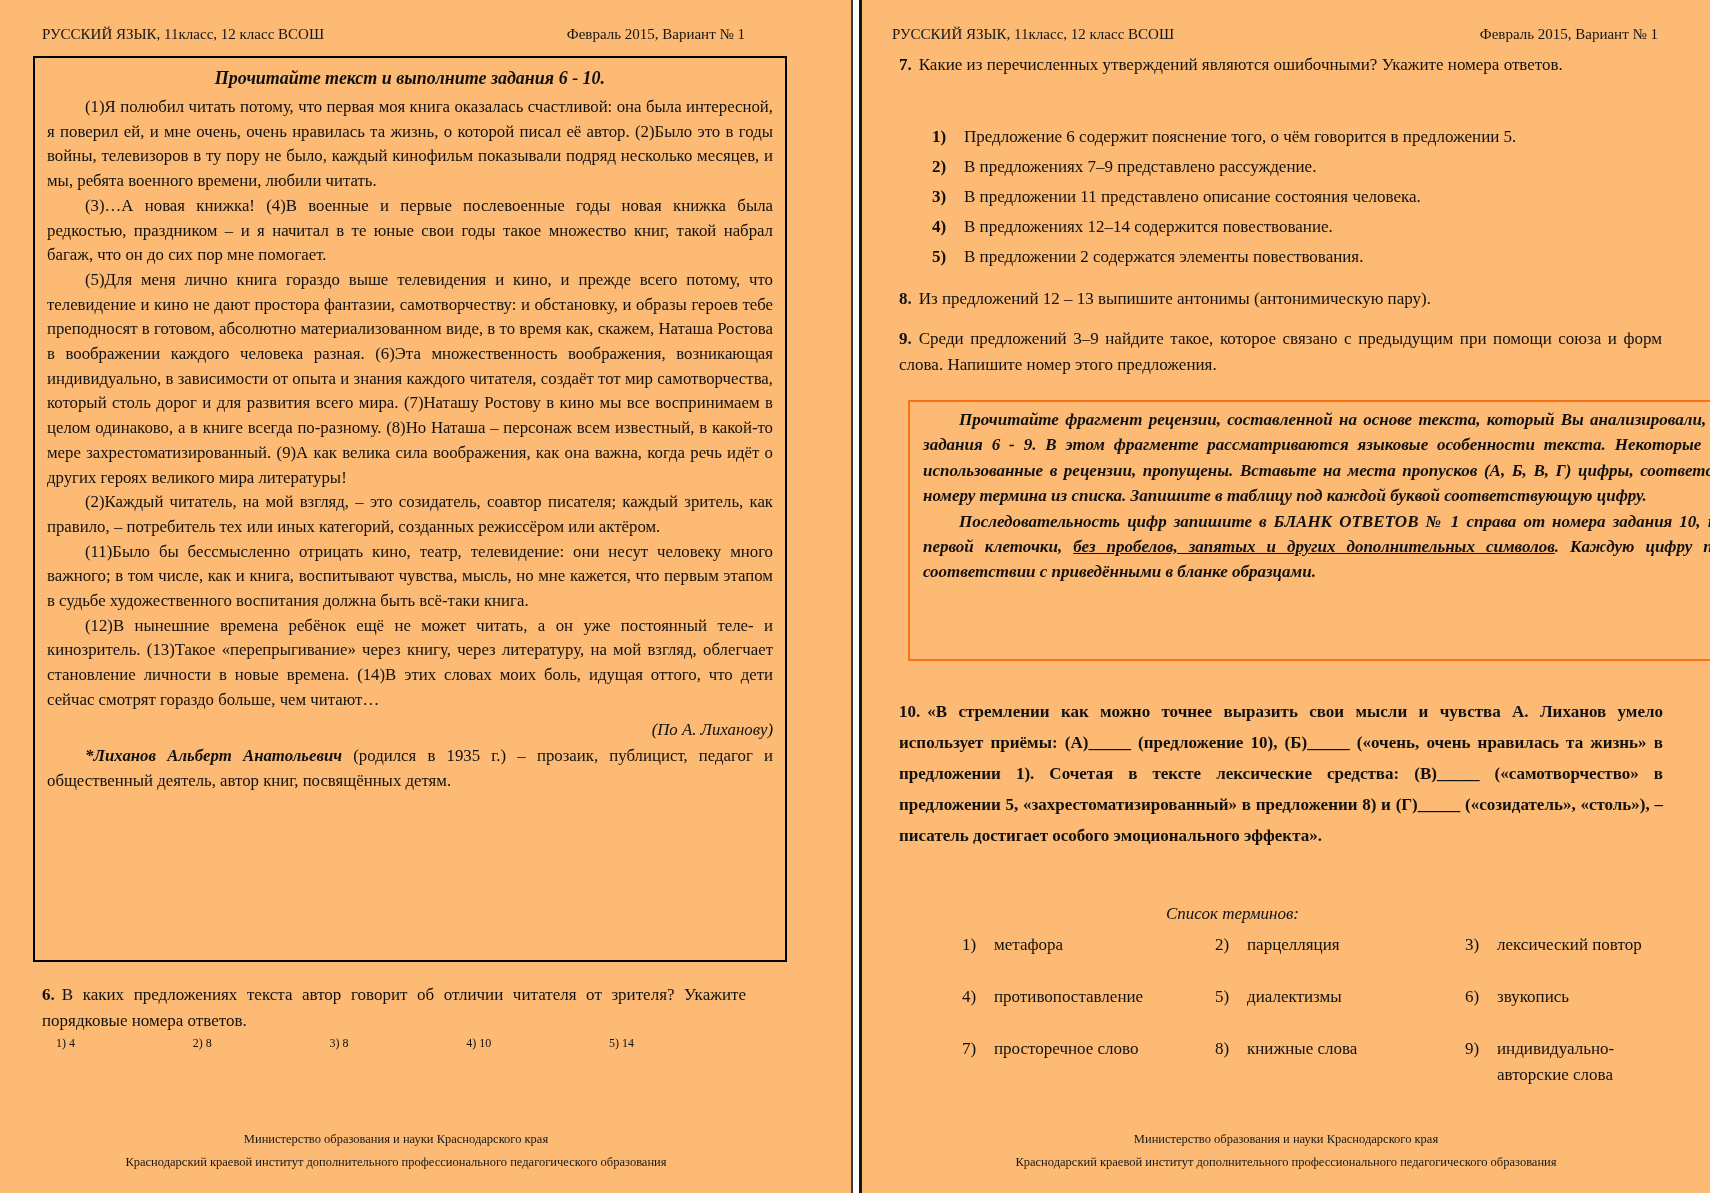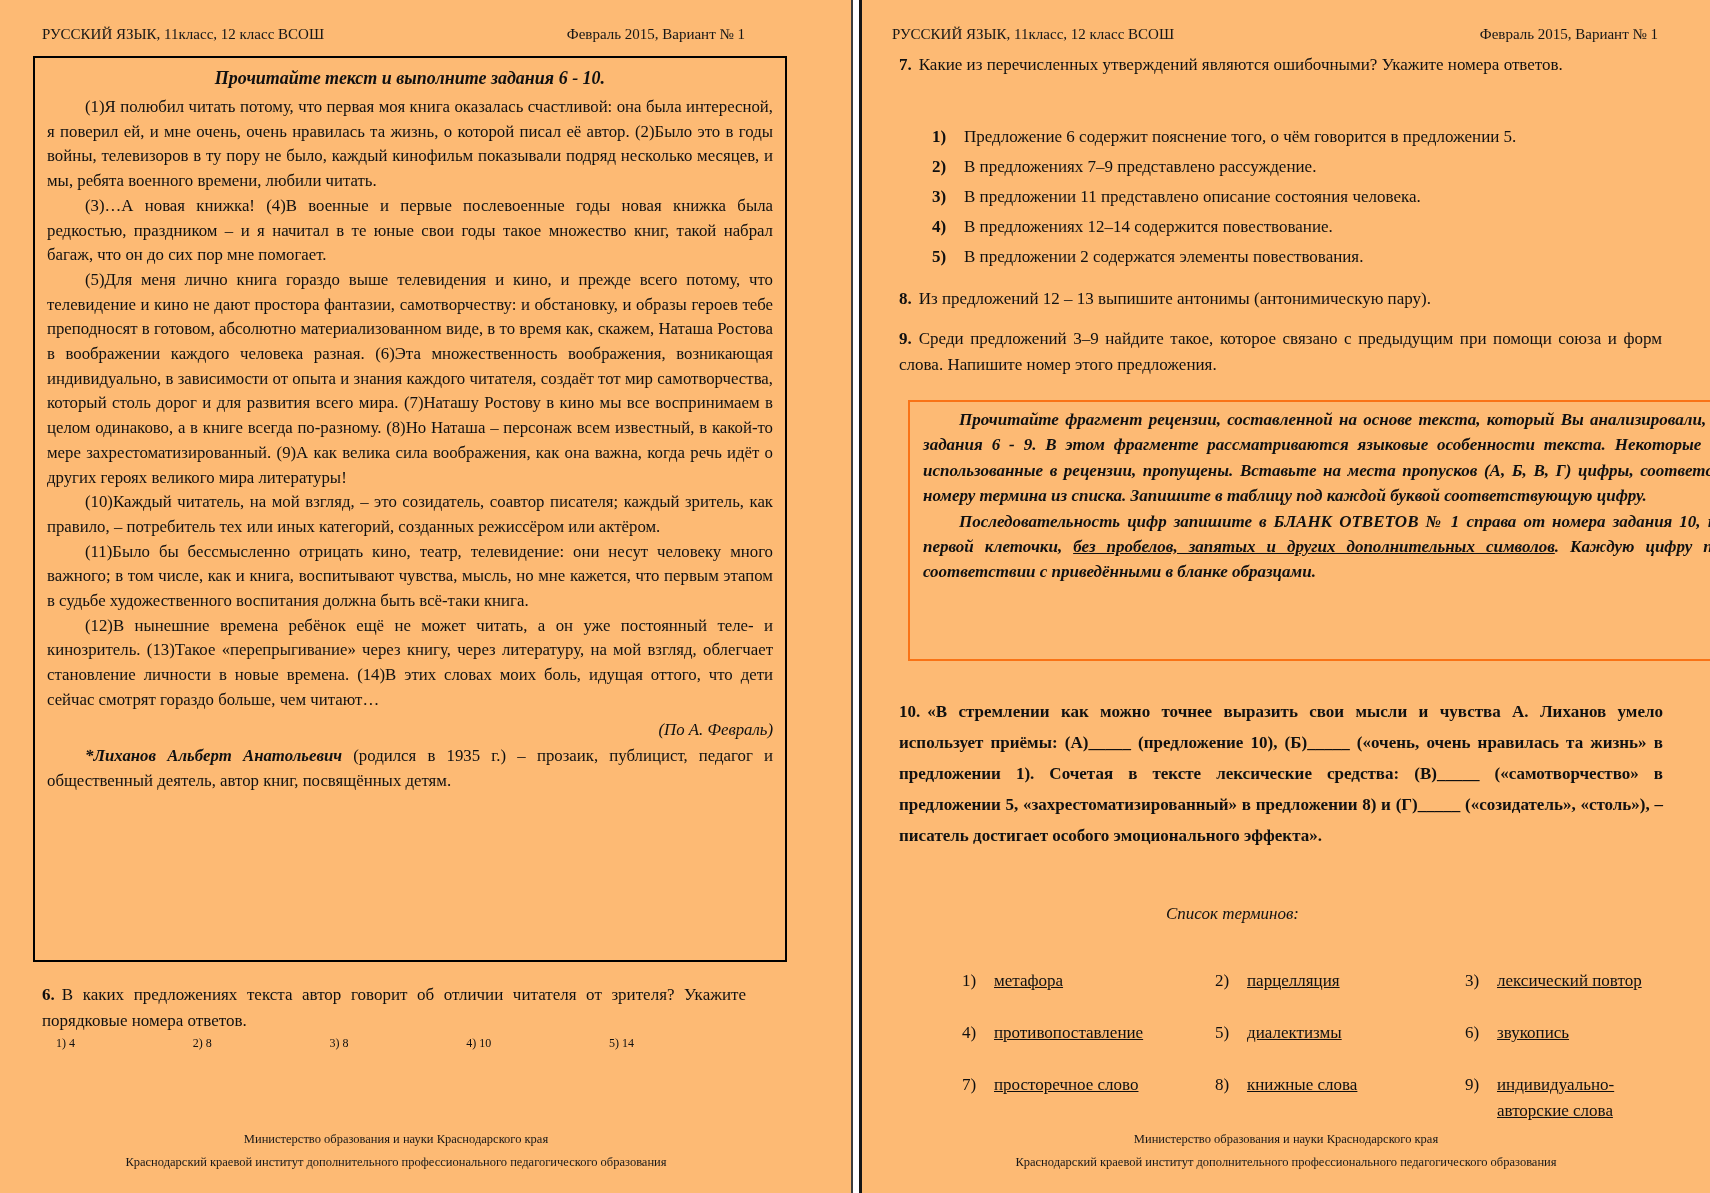--- a/index.html
+++ b/index.html
@@ -77,44 +77,44 @@
     font-size: 17px; line-height: 25.4px;
   }
   .ul { text-decoration: underline; }
 
   #q10 { left: 37px; top: 696px; width: 764px; font-weight: bold; line-height: 31px; }
   #q10 .qnum { }
 
   #terms-label { left: 37px; top: 901px; width: 400px; text-align: right; font-style: italic; }
 
   .terms {
-    position: absolute; left: 100px; top: 968px; width: 706px;
+    position: absolute; left: 100px; top: 932px; width: 706px;
     display: grid; grid-template-columns: 253px 250px 203px; row-gap: 26px;
-    font-size: 17px; line-height: 26px; text-decoration: underline;
+    font-size: 17px; line-height: 26px;
   }
   .term { padding-left: 32px; text-indent: -32px; }
   .term .num { display: inline-block; width: 32px; text-indent: 0; }
 </style>
 </head>
 <body>
 
 <div class="page" id="page-left">
 
   <div class="hdr hdr-l">РУССКИЙ ЯЗЫК, 11класс, 12 класс ВСОШ</div>
   <div class="hdr hdr-r" style="position:absolute;">Февраль 2015, Вариант № 1</div>
 
   <div class="textbox">
     <p class="tb-title">Прочитайте текст и выполните задания 6 - 10.</p>
     <p>(1)Я полюбил читать потому, что первая моя книга оказалась счастливой: она была интересной, я поверил ей, и мне очень, очень нравилась та жизнь, о которой писал её автор. (2)Было это в годы войны, телевизоров в ту пору не было, каждый кинофильм показывали подряд несколько месяцев, и мы, ребята военного времени, любили читать.</p>
     <p>(3)…А новая книжка! (4)В военные и первые послевоенные годы новая книжка была редкостью, праздником – и я начитал в те юные свои годы такое множество книг, такой набрал багаж, что он до сих пор мне помогает.</p>
     <p>(5)Для меня лично книга гораздо выше телевидения и кино, и прежде всего потому, что телевидение и кино не дают простора фантазии, самотворчеству: и обстановку, и образы героев тебе преподносят в готовом, абсолютно материализованном виде, в то время как, скажем, Наташа Ростова в воображении каждого человека разная. (6)Эта множественность воображения, возникающая индивидуально, в зависимости от опыта и знания каждого читателя, создаёт тот мир самотворчества, который столь дорог и для развития всего мира. (7)Наташу Ростову в кино мы все воспринимаем в целом одинаково, а в книге всегда по-разному. (8)Но Наташа – персонаж всем известный, в какой-то мере захрестоматизированный. (9)А как велика сила воображения, как она важна, когда речь идёт о других героях великого мира литературы!</p>
-    <p>(10)Каждый читатель, на мой взгляд, – это созидатель, соавтор писателя; каждый зритель, как правило, – потребитель тех или иных категорий, созданных режиссёром или актёром.</p>
+    <p>(2)Каждый читатель, на мой взгляд, – это созидатель, соавтор писателя; каждый зритель, как правило, – потребитель тех или иных категорий, созданных режиссёром или актёром.</p>
     <p>(11)Было бы бессмысленно отрицать кино, театр, телевидение: они несут человеку много важного; в том числе, как и книга, воспитывают чувства, мысль, но мне кажется, что первым этапом в судьбе художественного воспитания должна быть всё-таки книга.</p>
     <p>(12)В нынешние времена ребёнок ещё не может читать, а он уже постоянный теле- и кинозритель. (13)Такое «перепрыгивание» через книгу, через литературу, на мой взгляд, облегчает становление личности в новые времена. (14)В этих словах моих боль, идущая оттого, что дети сейчас смотрят гораздо больше, чем читают…</p>
-    <p class="attribution">(По А. Февраль)</p>
+    <p class="attribution">(По А. Лиханову)</p>
     <p class="author-note"><span class="an-name">*Лиханов Альберт Анатольевич</span><span> (родился в 1935 г.) – прозаик, публицист, педагог и общественный деятель, автор книг, посвящённых детям.</span></p>
   </div>
 
   <div class="q" id="q6">
     <span class="qnum">6.</span><span>В каких  предложениях текста автор говорит об отличии читателя от зрителя? Укажите порядковые номера ответов.</span>
   </div>
 
   <div class="q6-options">
     <span>1) 4</span>
     <span>2) 8</span>

